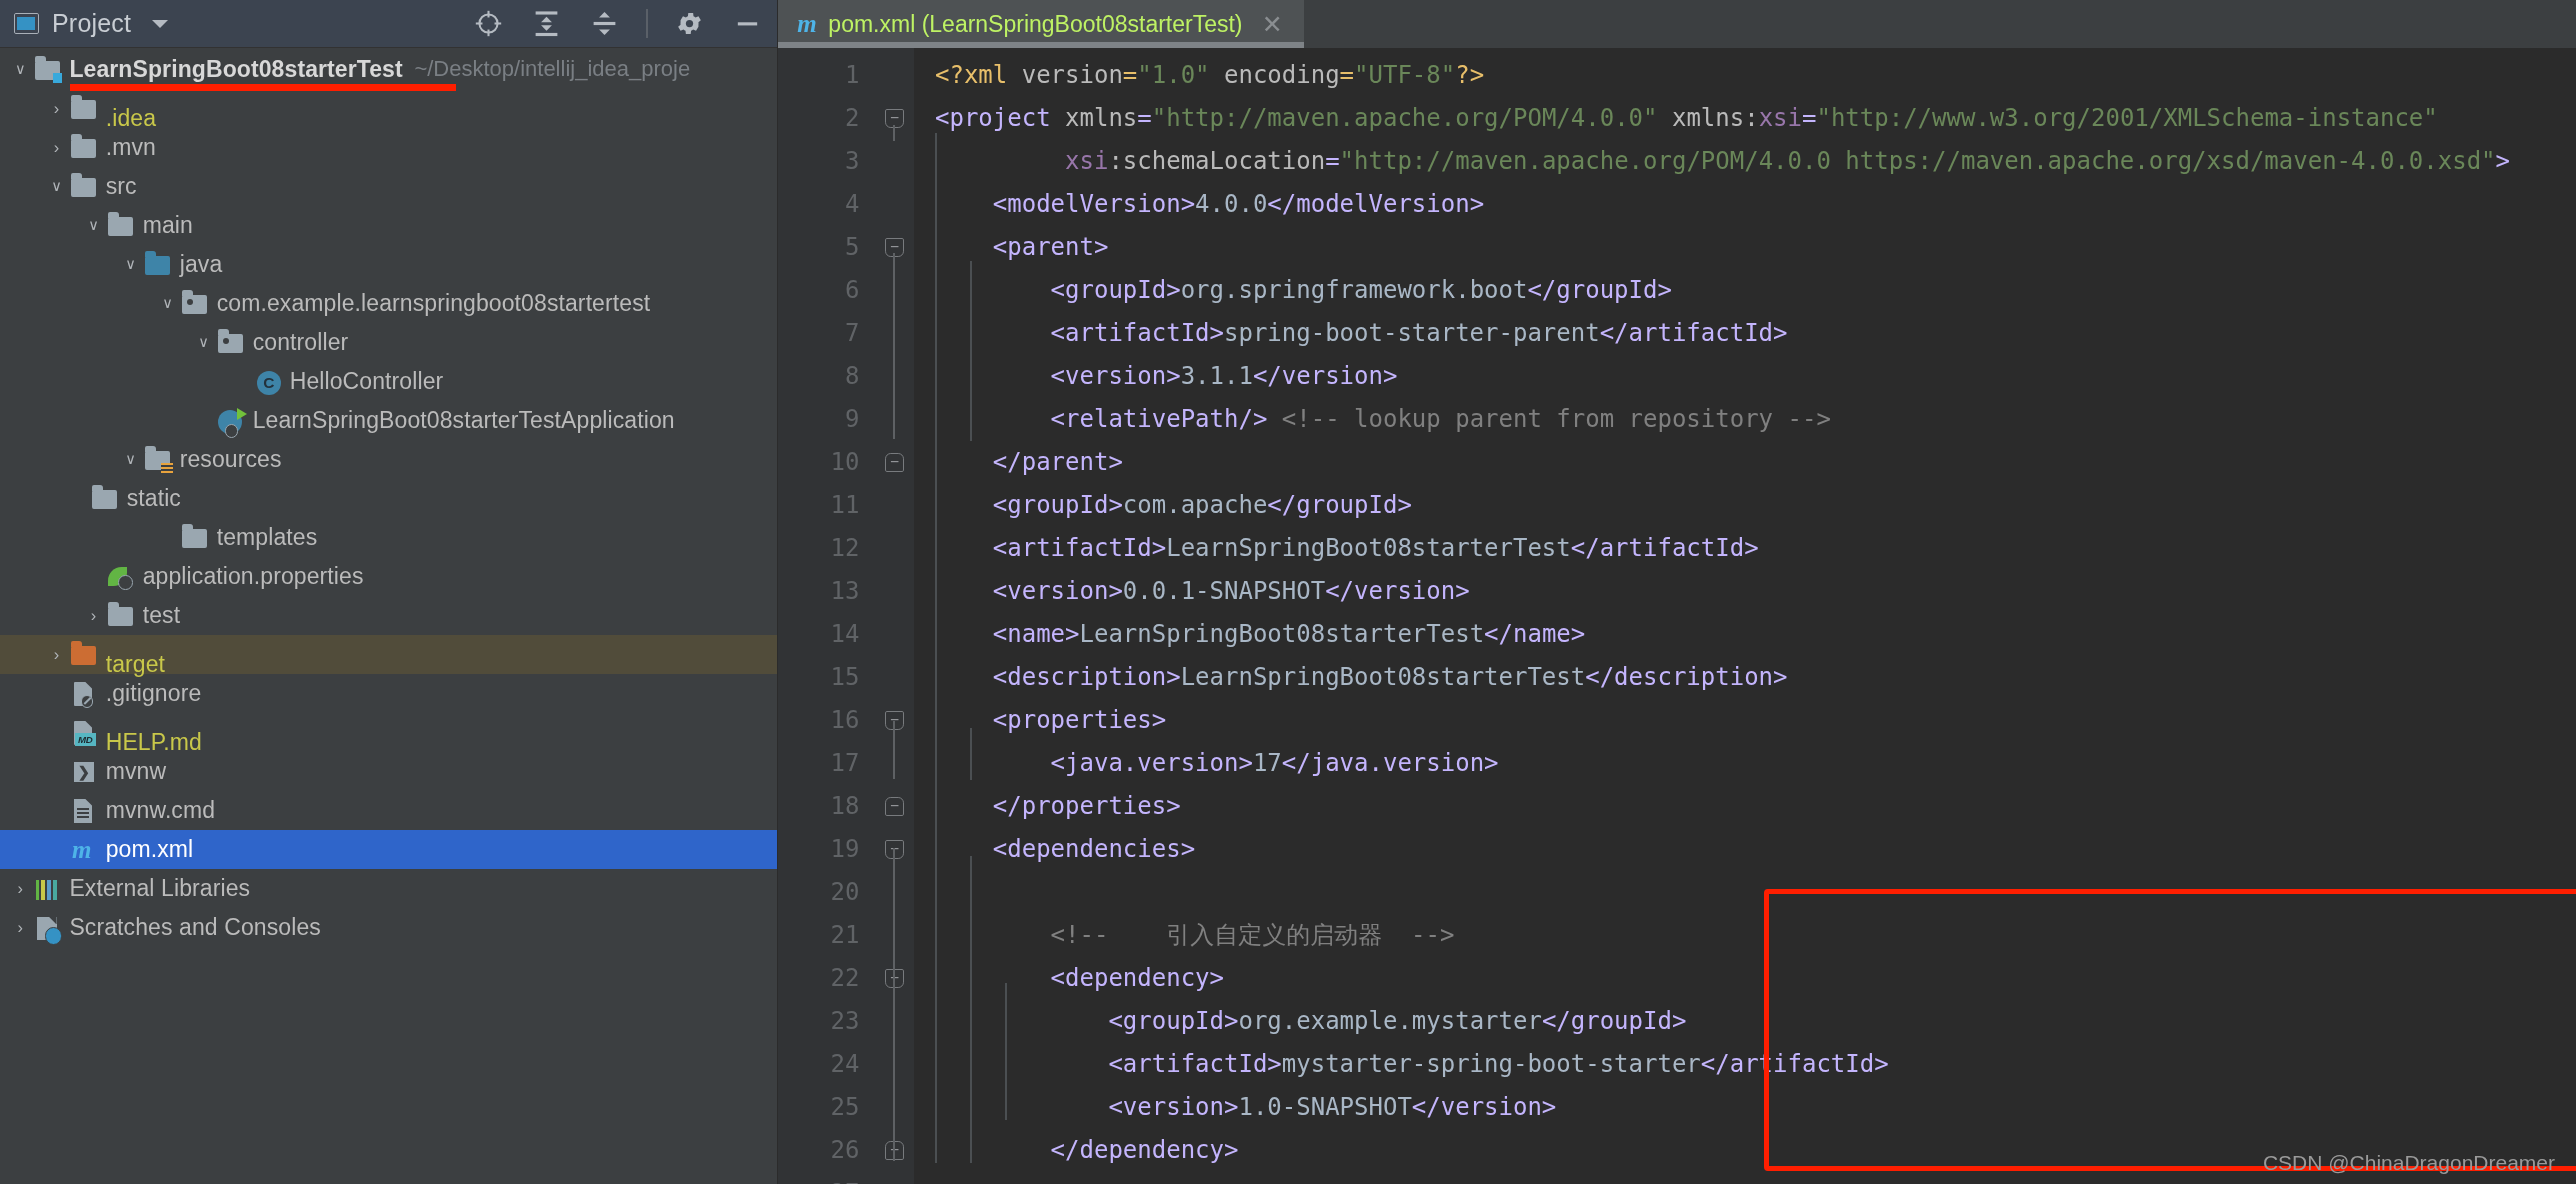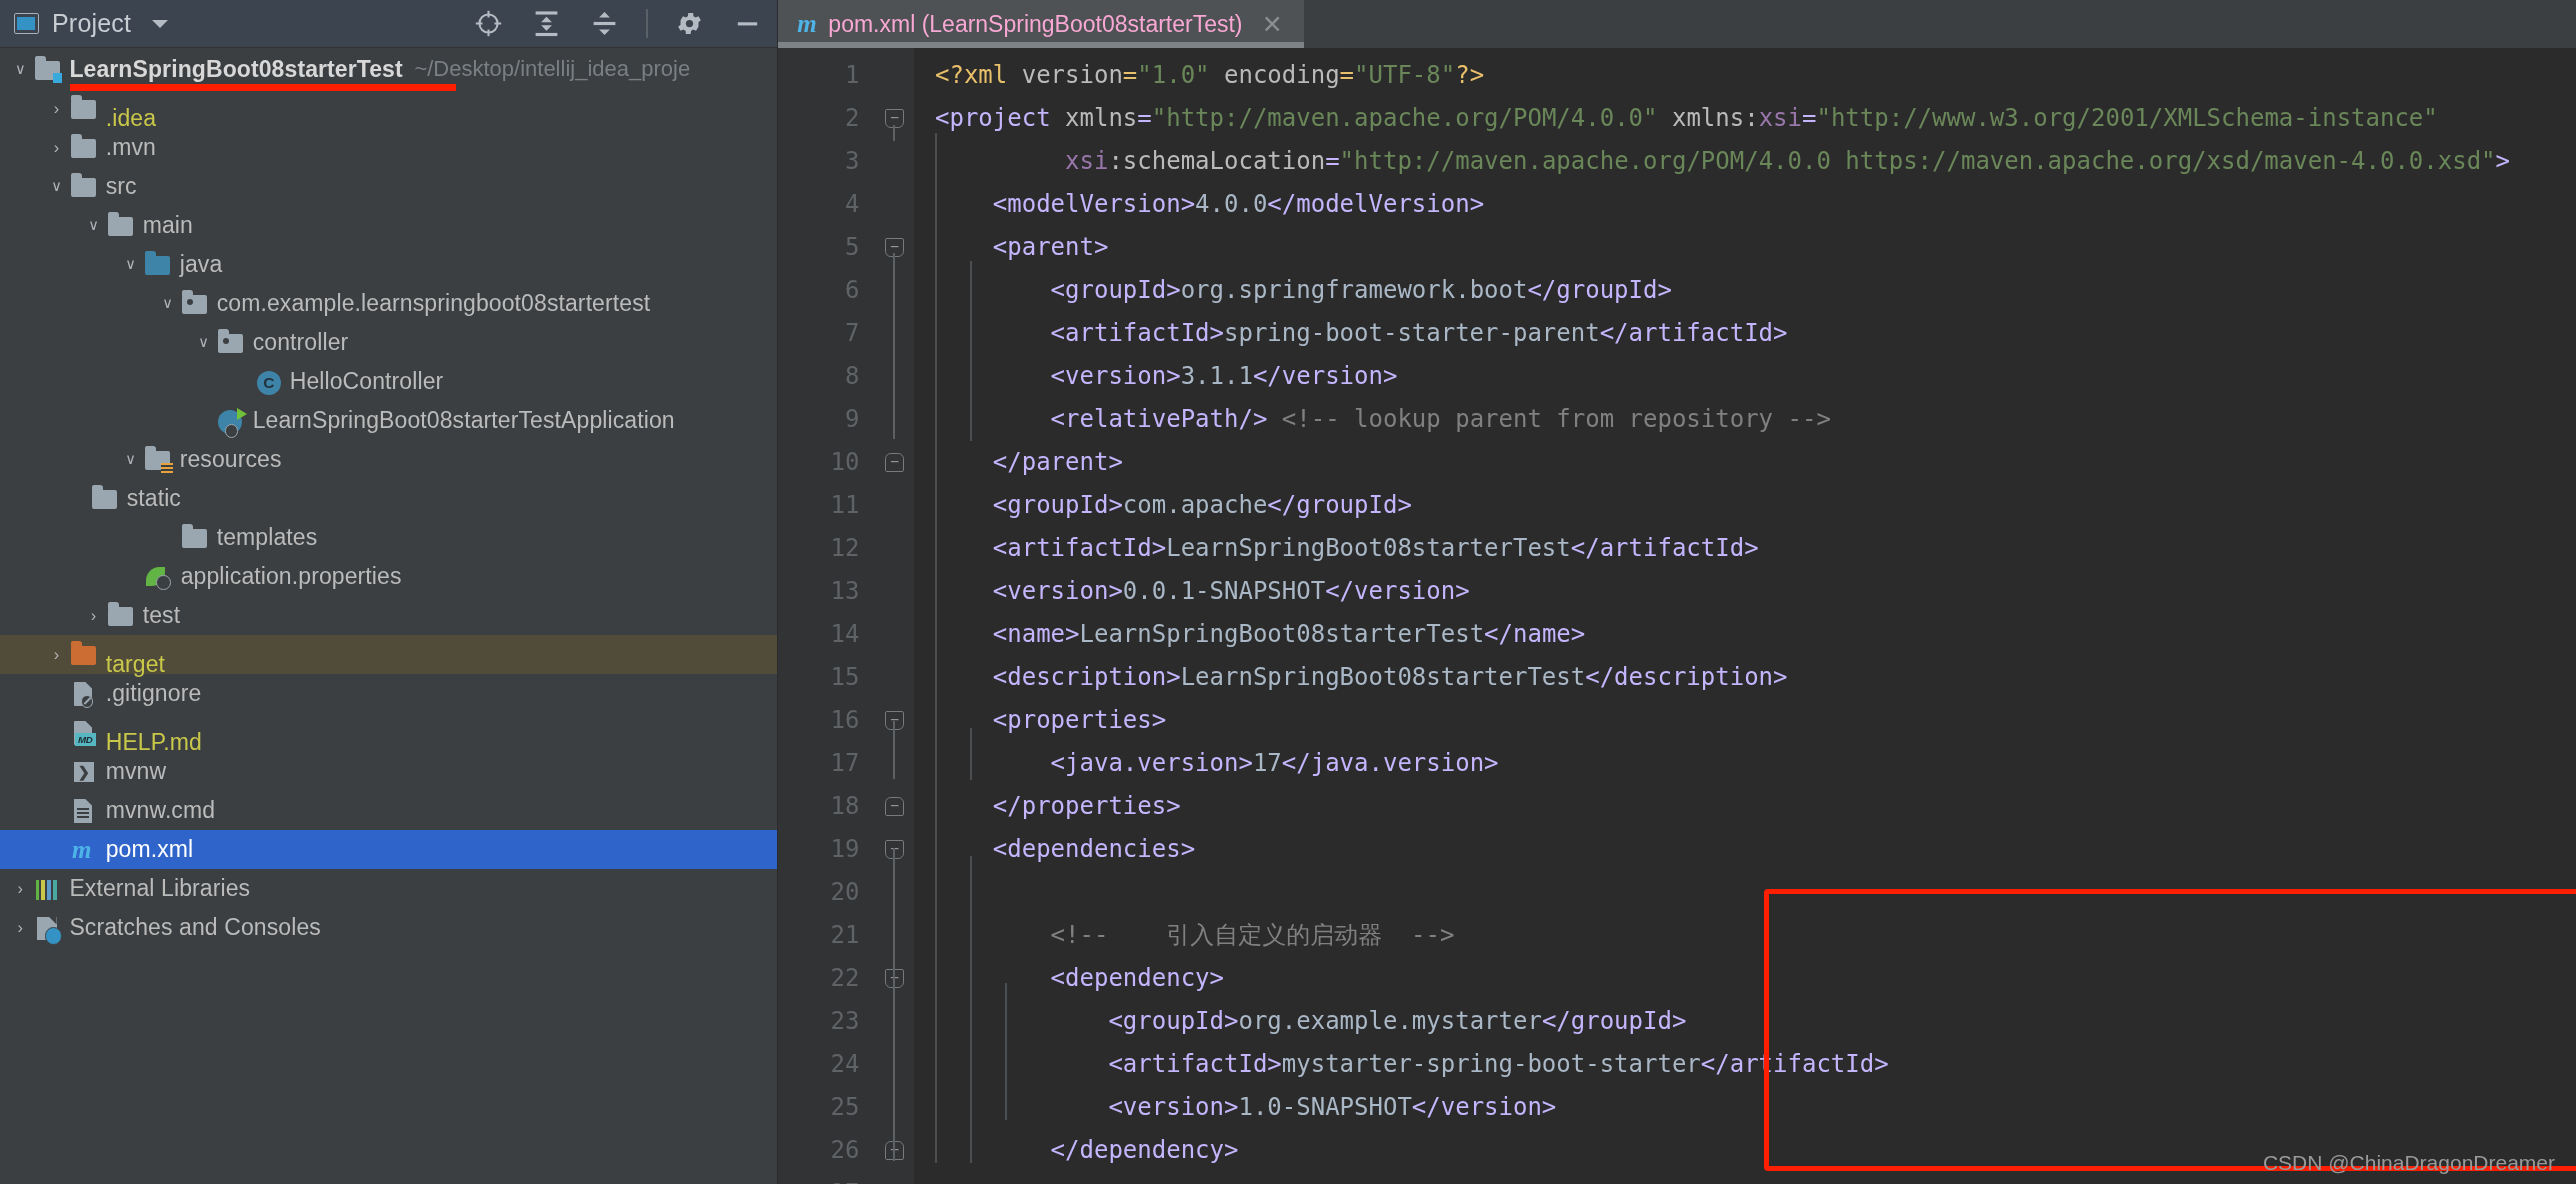--- a/index.html
+++ b/index.html
@@ -219,21 +219,21 @@
   .tab {
     display:flex; align-items:center; gap:11.6px;
     padding: 0 21px 0 19.3px;
     background:#4E5254; position:relative; cursor:pointer;
   }
   .tab::after {
     content:""; position:absolute; left:0; right:0; bottom:0;
     height:5.8px; background:#7E8387;
   }
   .tab-m { color:#4EB4E8; font-size:25px; font-weight:bold; font-style:italic; font-family:"Liberation Serif", serif; }
-  .tab-label { color:#f9a8d4; font-size:23px; white-space:nowrap; }
+  .tab-label { color:#bef264; font-size:23px; white-space:nowrap; }
   .tab-close { color:#8A8E91; font-size:25px; margin-left:7.7px; line-height:1; cursor:pointer; }
 
   .code-wrap { flex:1; display:flex; min-height:0; position:relative; background:#2B2B2B; overflow:hidden; }
   .gutter {
     width:97px; min-width:97px; background:#313335;
     padding-top:5.8px; text-align:right; position:relative;
   }
   .gline {
     height:43px; line-height:43px; color:#606366;
     font-family:"DejaVu Sans Mono", monospace; font-size:24px;
@@ -414,21 +414,21 @@
               </span>
               <span class="lbl">static</span>
             </div>
             <div class="row" style="padding-left: 155px;">
               <span class="arrow none"></span>
               <span class="ic">
                 <span class="folder"></span>
               </span>
               <span class="lbl">templates</span>
             </div>
-            <div class="row" style="padding-left: 119px; text-align: right;">
+            <div class="row" style="padding-left: 81px; text-align: right;">
               <span class="arrow none"></span>
               <span class="ic">
                 <span class="leaf"></span>
               </span>
               <span class="lbl">application.properties</span>
             </div>
             <div class="row" style="padding-left: 81px;">
               <span class="arrow">›</span>
               <span class="ic">
                 <span class="folder"></span>

